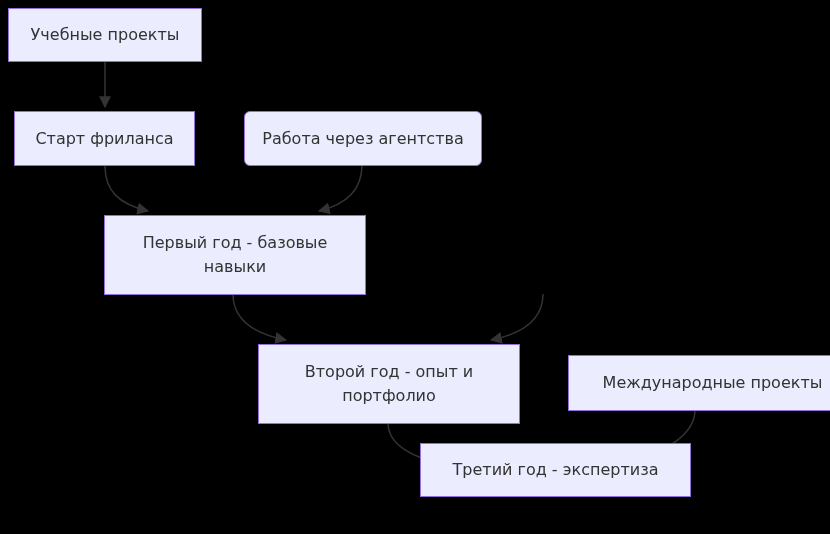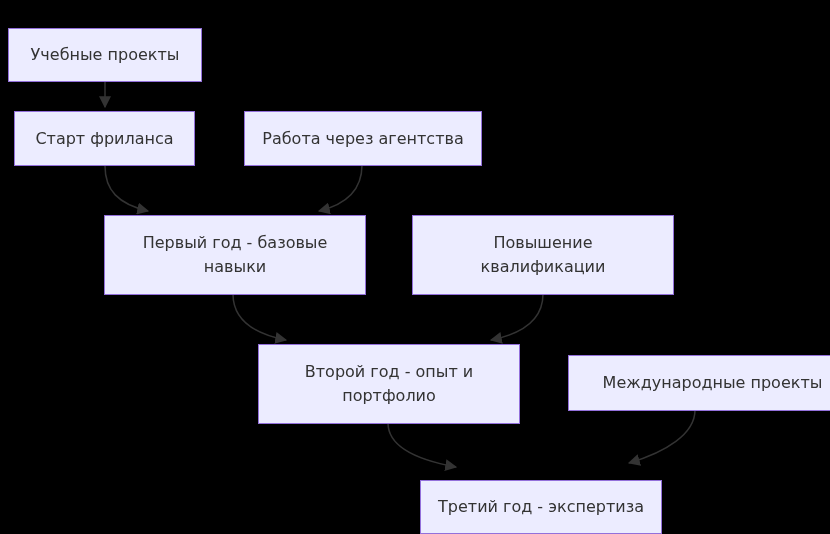--- a/index.html
+++ b/index.html
@@ -52,48 +52,44 @@
     </defs>
     <path class="edge" d="M105,61 L105,107" marker-end="url(#arrowhead)"></path>
     <path class="edge" d="M105,166 C105,190 118,204 148,211" marker-end="url(#arrowhead)"></path>
     <path class="edge" d="M362,165 C362,189 348,204 319,211" marker-end="url(#arrowhead)"></path>
     <path class="edge" d="M233,294 C233,318 250,333 286,340" marker-end="url(#arrowhead)"></path>
     <path class="edge" d="M543,294 C543,318 526,333 491,340" marker-end="url(#arrowhead)"></path>
     <path class="edge" d="M388,423 C388,445 412,459 456,467" marker-end="url(#arrowhead)"></path>
     <path class="edge" d="M695,410 C695,434 666,452 629,463" marker-end="url(#arrowhead)"></path>
   </svg>
 
-  <div class="node" style="left:8px; top:8px; width:194px; height:54px;margin-top:20px;">
+  <div class="node" style="left:8px; top:8px; width:194px; height:54px;">
     <span>Учебные проекты</span>
   </div>
 
   <div class="node" style="left:14px; top:111px; width:181px; height:55px;">
     <span>Старт фриланса</span>
   </div>
 
-  <div class="node" style="left:244px; top:111px; width:238px; height:55px;">
+  <div class="node" style="left:244px; top:111px; width:238px; height:55px;border-radius:6px;">
     <span>Работа через агентства</span>
   </div>
 
   <div class="node" style="left:104px; top:215px; width:262px; height:80px;">
     <span>Первый год - базовые
 навыки</span>
   </div>
 
-  <div class="node" style="left:412px; top:215px; width:262px; height:80px;">
-    <span>Повышение
-квалификации</span>
-  </div>
 
   <div class="node" style="left:258px; top:344px; width:262px; height:80px;">
     <span>Второй год - опыт и
 портфолио</span>
   </div>
 
   <div class="node" style="left:568px; top:355px; width:289px; height:56px;">
     <span>Международные проекты</span>
   </div>
 
-  <div class="node" style="left:420px; top:480px; width:242px; height:54px;">
+  <div class="node" style="left:420px; top:443px; width:271px; height:54px;">
     <span>Третий год - экспертиза</span>
   </div>
 
 </div>
 
 </body></html>

